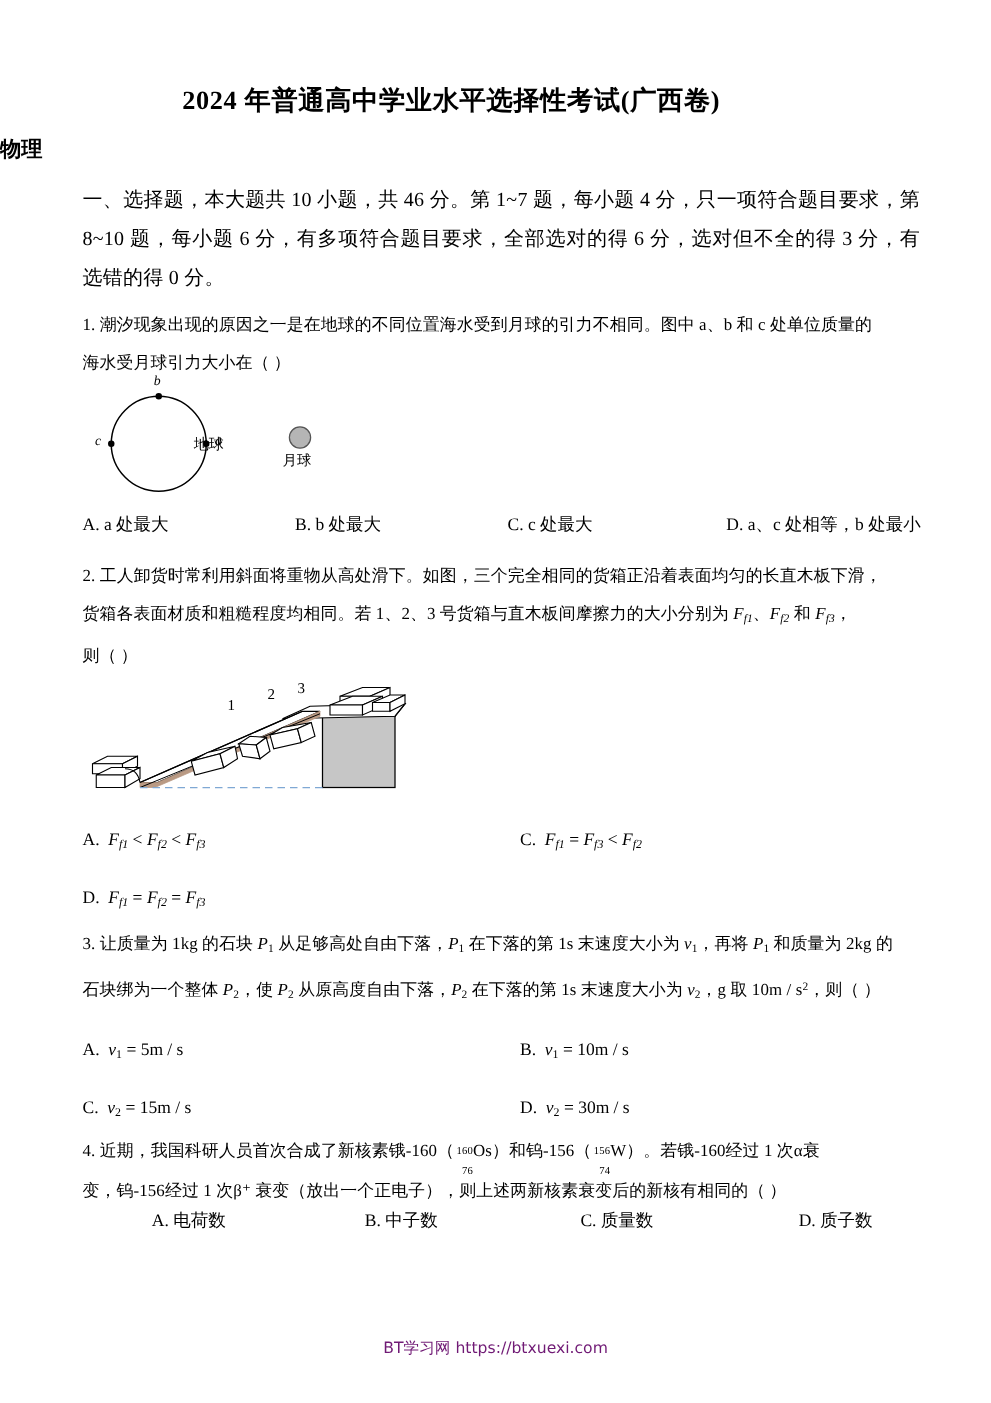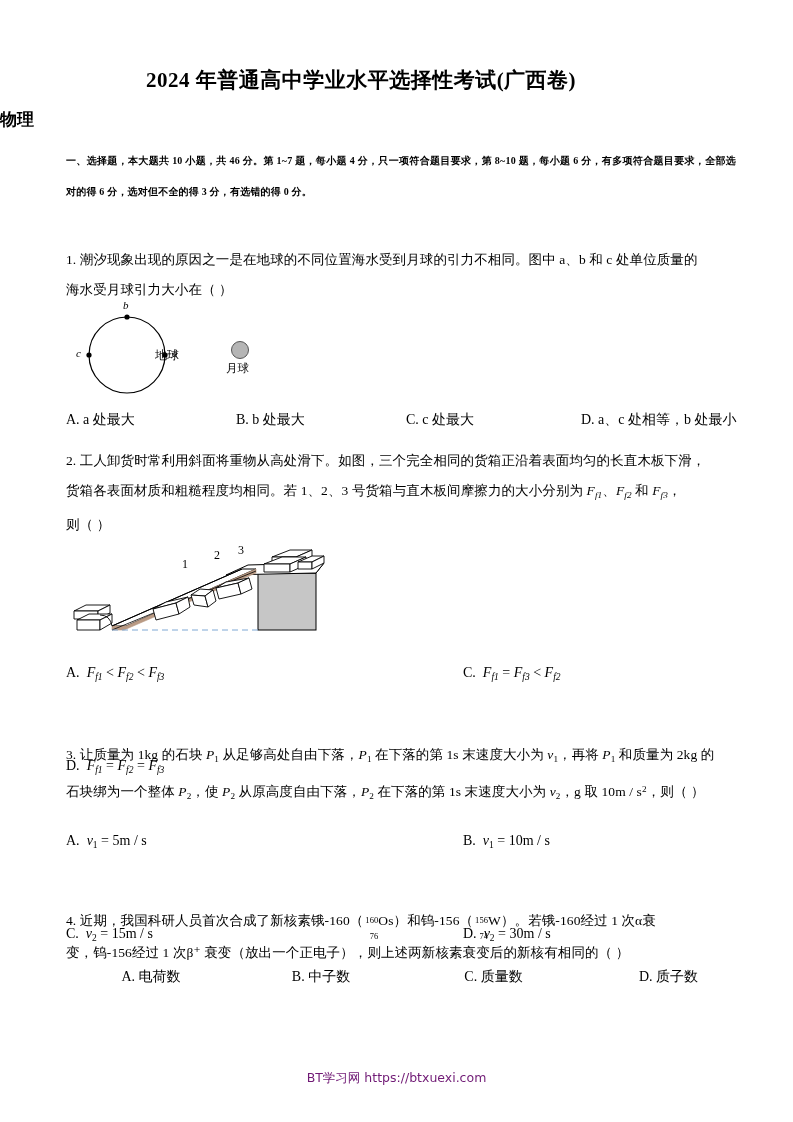--- a/index.html
+++ b/index.html
@@ -35,22 +35,22 @@
     left: 0; top: 108px;
     width: 793px;
     text-align: left;
     font-size: 17px;
     font-weight: bold;
   }
   .section-intro {
     position: absolute;
     left: 66px; top: 145px;
     width: 670px;
-    font-size: 10px;
-    font-weight: bold;
+    font-size: 16px;
+    font-weight: normal;
     line-height: 31px;
     text-align: justify;
     letter-spacing: 0.2px;
   }
   .q-block {
     position: absolute;
     font-size: 13.5px;
     line-height: 30px;
   }
   .q-text {
@@ -63,21 +63,20 @@
     width: 690px;
     font-size: 14px;
   }
   .opts-row.grid4 {
     display: grid;
     grid-template-columns: 170px 170px 175px 175px;
   }
   .opts-row.grid2 {
     display: grid;
     grid-template-columns: 350px 350px;
-    gap: 47px;
   }
   .opts-row.grid2.tall { line-height: 42px; }
   .opt { white-space: nowrap; }
   .mi {
     font-style: italic;
     font-family: "Liberation Serif", serif;
   }
   sub.s, sup.s {
     font-size: 68%;
   }

